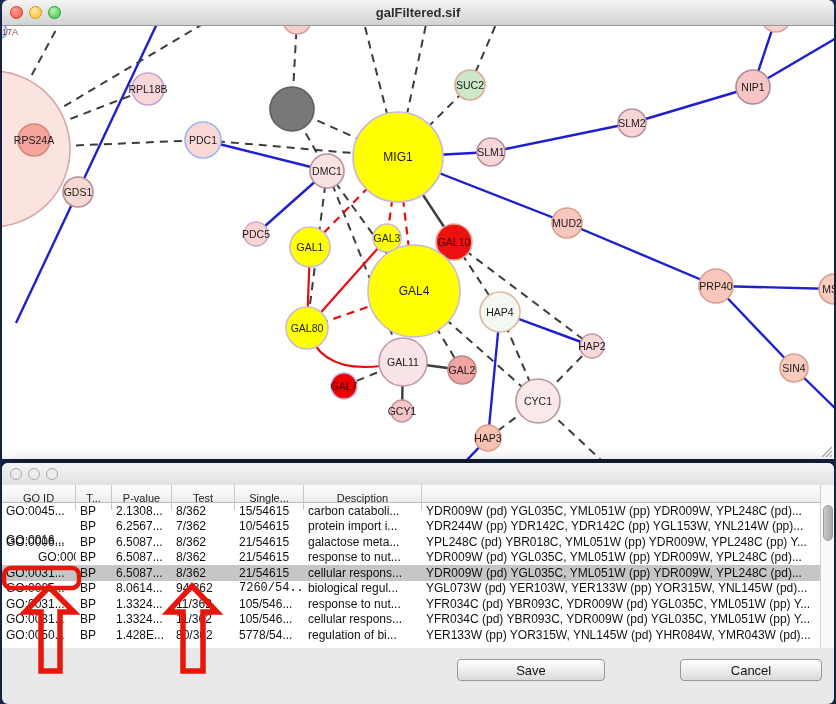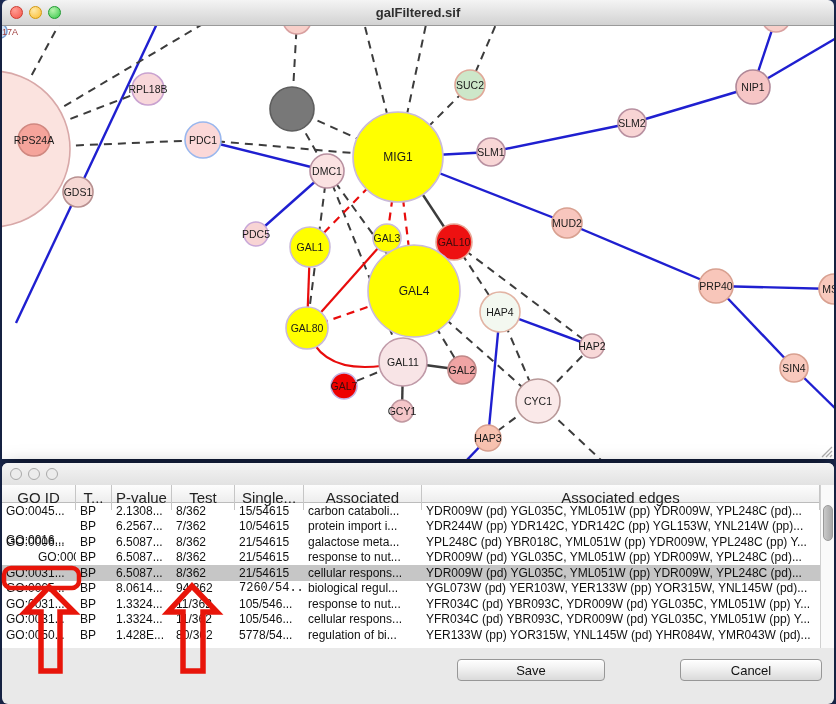--- a/index.html
+++ b/index.html
@@ -17,21 +17,21 @@
   .light.red{background:radial-gradient(circle at 35% 30%,#ff9d93,#f55449);border:1px solid #ce3a2f;}
   .light.yellow{background:radial-gradient(circle at 35% 30%,#ffe9a8,#fbbb2c);border:1px solid #d2980f;}
   .light.green{background:radial-gradient(circle at 35% 30%,#b8f3ae,#34c748);border:1px solid #1f9a30;}
   .light.gray{background:#ececec;border:1px solid #a9a9a9;width:12px;height:12px;}
   .net-window{left:2px;top:0;width:832px;height:458px;}
   .net-canvas{position:relative;width:832px;height:433px;background:#ffffff;}
   .noa-window{left:2px;top:463px;width:832px;height:241px;background:#e9e9e9;border-radius:6px 6px 6px 6px;}
   .table-wrap{position:absolute;left:0;top:22px;width:832px;height:163px;background:#fff;}
   .thead{position:absolute;left:0;top:0;width:818px;height:17px;
     background:linear-gradient(#fdfdfd,#ededed);border-bottom:1px solid #bcbcbc;display:flex;}
-  .th{box-sizing:border-box;height:25px;font-size:15px;color:#222;display:flex;align-items:center;
+  .th{box-sizing:border-box;height:25px;font-size:11px;color:#222;display:flex;align-items:center;
       justify-content:center;border-right:1px solid #c6c6c6;overflow:hidden;white-space:nowrap;}
   .tbody{position:absolute;left:0;top:18px;width:818px;}
   .tr{display:flex;height:15.5px;align-items:center;}
   .tr.selected{background:#c6c6c6;}
   .td{box-sizing:border-box;padding:0 0 0 4px;font-size:12px;color:#111;overflow:hidden;
       white-space:nowrap;flex-shrink:0;}
   .vscroll{position:absolute;right:0;top:0;width:14px;height:163px;background:#fafafa;
     border-left:1px solid #d0d0d0;box-sizing:border-box;}
   .vthumb{position:absolute;left:1.5px;top:20px;width:10px;height:36px;border-radius:5px;
     background:linear-gradient(90deg,#c9c9c9,#a8a8a8);border:1px solid #9a9a9a;box-sizing:border-box;}
@@ -251,22 +251,21 @@
         <span class="light gray"></span>
       </div>
     </div>
     <div class="table-wrap">
       <div class="thead" id="thead">
           <div class="th" style="width: 74px;">GO ID</div>
           <div class="th" style="width: 36px;">T...</div>
           <div class="th" style="width: 60px;">P-value</div>
           <div class="th" style="width: 63px;">Test</div>
           <div class="th" style="width: 69px;">Single...</div>
-          <div class="th" style="width: 118px;">Associated</div>
-          <div class="th" style="width: 398px;">Associated edges</div>
+          <div class="th" style="width: 118px;">Desciption</div>
         </div>
       <div class="tbody" id="tbody">
           <div class="tr">
             <div class="td" style="width: 74px;">GO:0045...</div>
             <div class="td" style="width: 36px;">BP</div>
             <div class="td" style="width: 60px;">2.1308...</div>
             <div class="td" style="width: 63px;">8/362</div>
             <div class="td" style="width: 69px;">15/54615</div>
             <div class="td" style="width: 118px;">carbon cataboli...</div>
             <div class="td" style="width: 398px;">YDR009W (pd) YGL035C, YML051W (pp) YDR009W, YPL248C (pd)...</div>

